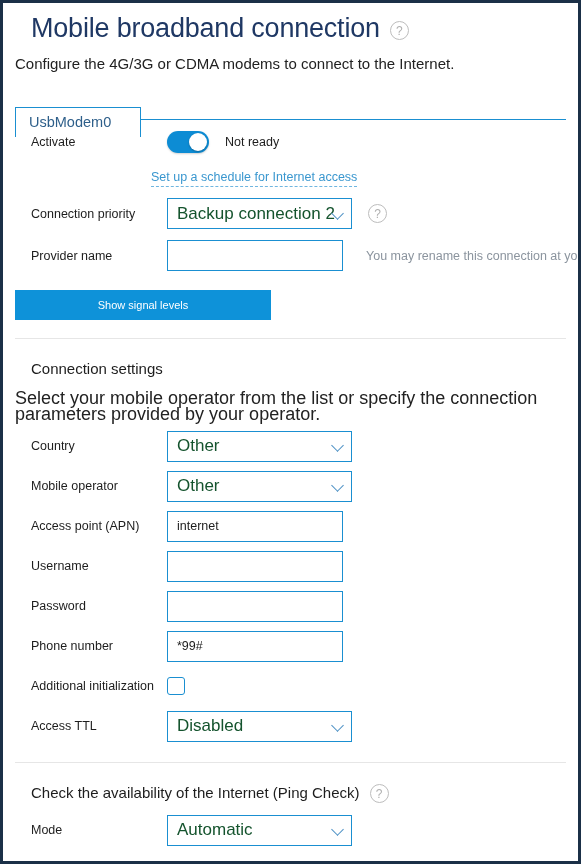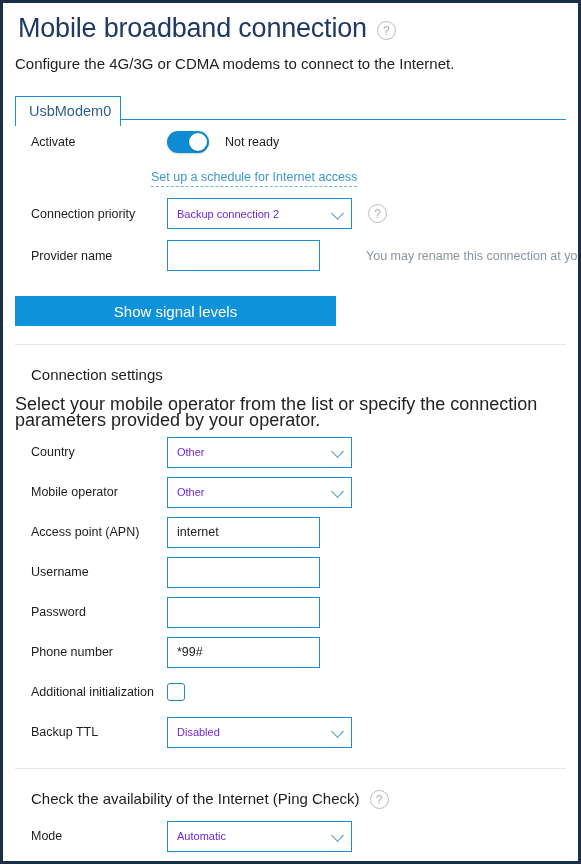--- a/index.html
+++ b/index.html
@@ -17,21 +17,21 @@
     border: 3px solid #1b3047;
     background: #ffffff;
     overflow: hidden;
     position: relative;
   }
 
   
   .page-head {
     display: flex; align-items: center;
     gap: 10px;
-    padding: 9px 12px 0 15px;
+    padding: 9px 12px 0 28px;
   }
   .page-title {
     font-size: 27px;
     color: #1f3864;
     font-weight: normal;
     letter-spacing: -0.2px;
     line-height: 32px;
     white-space: nowrap;
   }
   .help-icon {
@@ -59,23 +59,23 @@
     height: 31px;
     display: flex;
     align-items: flex-end;
   }
   .tab {
     border: 1.5px solid #1a8fd1;
     border-bottom: none;
     background: #ffffff;
     color: #2e5f8a;
     font-size: 14.5px;
-    padding: 5px 9px 6px 13px;
+    padding: 5px 29px 6px 13px;
     position: relative;
-    top: 7px;
+    top: 18px;
     line-height: 18px;
     cursor: pointer;
   }
 
   
   .section { padding: 0 12px; }
   .row {
     display: flex;
     align-items: center;
     min-height: 40px;
@@ -84,21 +84,21 @@
   .row-label {
     width: 136px;
     flex: none;
     font-size: 12.5px;
     color: #1d1d1d;
     line-height: 16px;
   }
   .ctl { width: 185px; flex: none; }
 
   .txtbox {
-    width: 153px;
+    width: 176px;
     height: 31px;
     border: 1.5px solid #1a8fd1;
     background: #ffffff;
     font-family: "Liberation Sans", sans-serif;
     font-size: 12.5px;
     color: #1d1d1d;
     padding: 0 9px;
     outline: none;
     display: block;
   }
@@ -107,22 +107,22 @@
     height: 31px;
     border: 1.5px solid #1a8fd1;
     background: #ffffff;
     position: relative;
     display: flex;
     align-items: center;
     padding: 0 9px;
     cursor: pointer;
   }
   .selbox .selval {
-    font-size: 11px;
-    color: #6d28d9;
+    font-size: 17px;
+    color: #14532d;
     line-height: 16px;
   }
   .chev {
     position: absolute;
     right: 9px; top: 50%;
     width: 9px; height: 9px;
     margin-top: -5px;
     border-right: 1.6px solid #4a8fc4;
     border-bottom: 1.6px solid #4a8fc4;
     transform: rotate(45deg);
@@ -168,29 +168,29 @@
     color: #3a97cf;
     border-bottom: 1px dashed #6fb6e0;
     padding-bottom: 2px;
     cursor: pointer;
     line-height: 14px;
   }
 
   
   .btn-primary {
     display: block;
-    width: 321px;
+    width: 256px;
     height: 30px;
     background: #0e92d9;
     color: #ffffff;
     border: none;
     font-family: "Liberation Sans", sans-serif;
-    font-size: 15px;
-    cursor: pointer;
-    margin-top: 20px;
+    font-size: 11px;
+    cursor: pointer;
+    margin-top: 14px;
   }
 
   
   .checkbox {
     width: 18px; height: 18px;
     border: 1.5px solid #1a8fd1;
     border-radius: 3px;
     background: #ffffff;
     cursor: pointer;
   }
@@ -329,21 +329,21 @@
     </div>
 
     <div class="row">
       <div class="row-label">Additional initialization</div>
       <div class="ctl">
         <div class="checkbox"></div>
       </div>
     </div>
 
     <div class="row">
-      <div class="row-label">Backup TTL</div>
+      <div class="row-label">Access TTL</div>
       <div class="ctl">
         <div class="selbox">
           <span class="selval">Disabled</span>
           <span class="chev"></span>
         </div>
       </div>
     </div>
   </div>
 
   <div class="divider" style="margin-top:16px;"></div>

